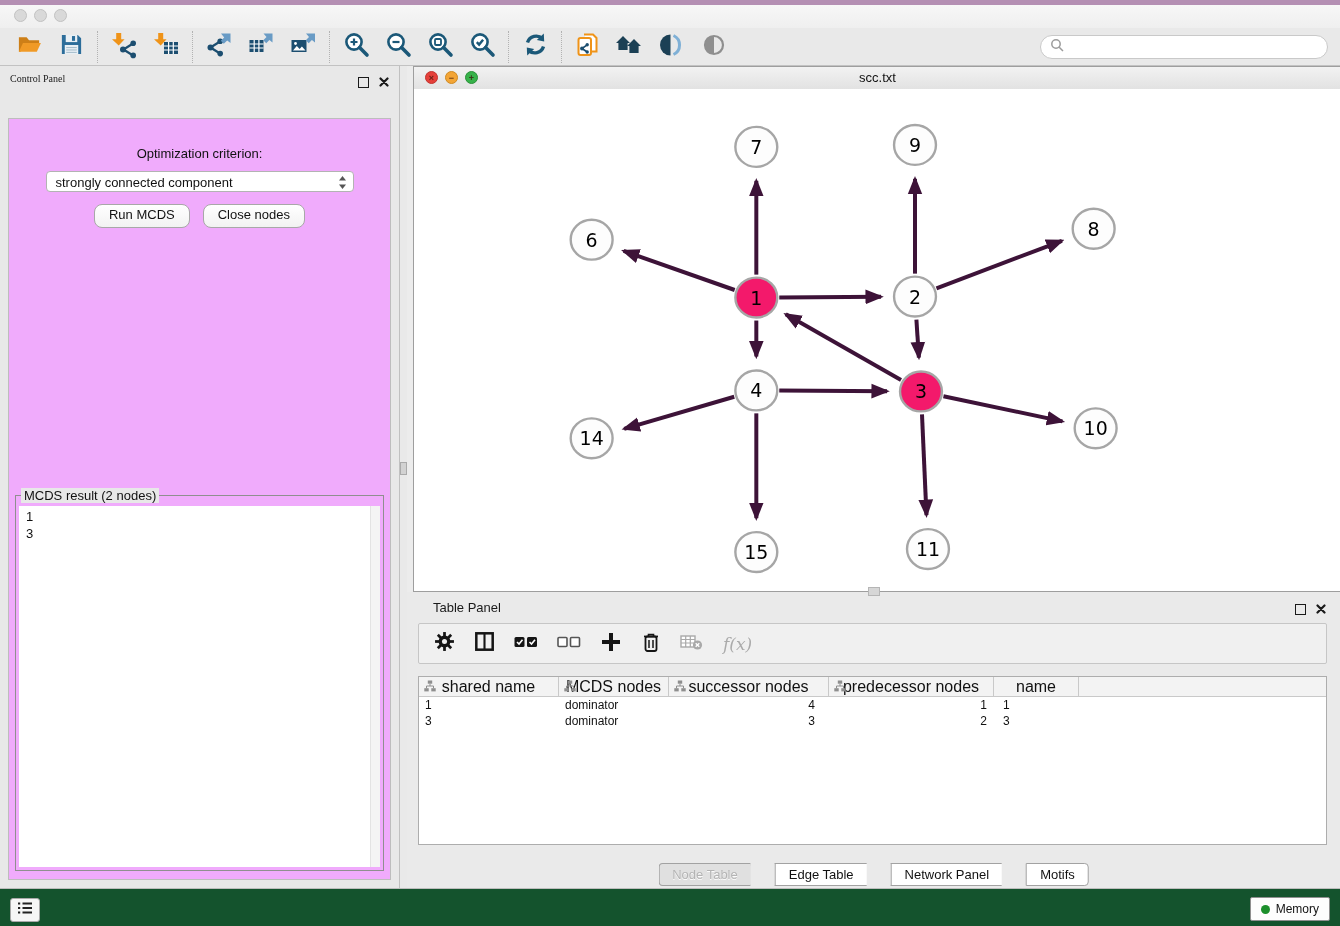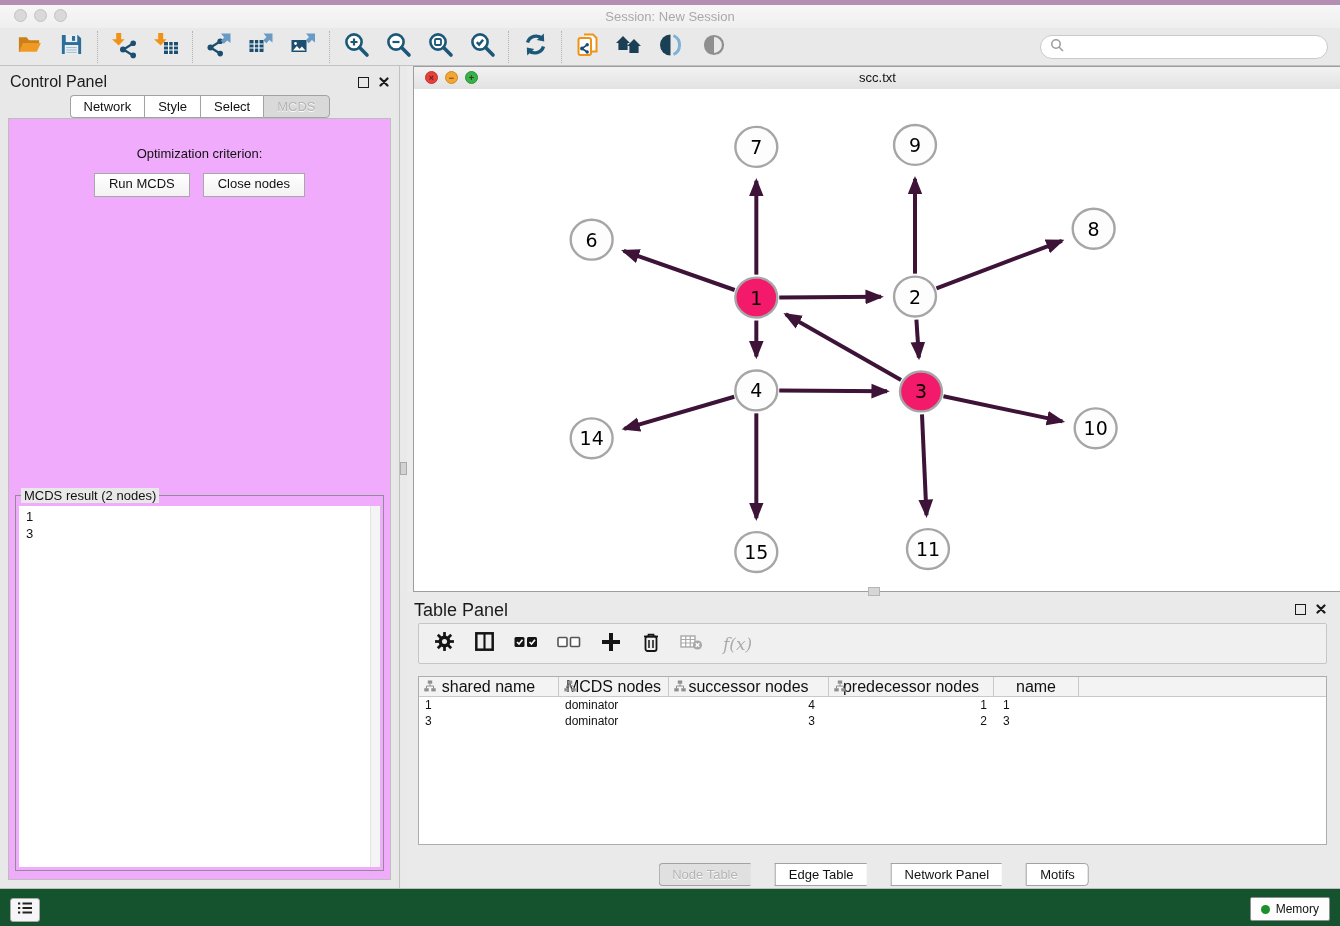--- a/index.html
+++ b/index.html
@@ -19,37 +19,37 @@
   .toolbar{position:absolute;left:0;top:28px;right:0;height:38px;background:#e9e9e9;
     border-bottom:1px solid #c2c2c2;display:flex;align-items:center;padding-left:8px;box-sizing:border-box;}
   .tb-btn{width:42px;height:34px;display:flex;align-items:center;justify-content:center;flex:0 0 auto;}
   .tb-sep{width:0;height:32px;border-left:1px dotted #b2b2b2;margin:0 5px;flex:0 0 auto;}
   .search{margin-left:auto;margin-right:12px;width:288px;height:24px;background:#fff;
     border:1px solid #c9c9c9;border-radius:12px;display:flex;align-items:center;padding-left:9px;box-sizing:border-box;}
   .search input{border:none;outline:none;background:transparent;flex:1;font-size:13px;font-family:"Liberation Sans",sans-serif;}
   
   .control-panel{position:absolute;left:0;top:66px;width:400px;height:822px;background:#e8e8e8;
     border-right:1px solid #c0c0c0;box-sizing:border-box;}
-  .panel-title{position:absolute;left:10px;top:7px;font-size:16px;color:#1a1a1a;}
+  .panel-title{position:absolute;left:10px;top:7px;font-size:10px;color:#1a1a1a;font-family:Liberation Serif, serif;}
   .win-btns{position:absolute;right:10px;top:7px;display:flex;gap:10px;align-items:center;}
   .float-icon{width:9px;height:9px;border:1.5px solid #1a1a1a;box-sizing:content-box;display:inline-block;}
   .cp-tabs{position:absolute;left:50%;transform:translateX(-50%);top:29px;display:flex;z-index:2;white-space:nowrap;}
   .tab{height:21px;line-height:21px;padding:0 13px;font-size:13px;background:#fff;color:#111;
     border:1px solid #a2a2a2;border-right:none;}
   .tab:first-child{border-radius:4px 0 0 4px;}
   .tab:last-child{border-right:1px solid #a2a2a2;border-radius:0 4px 4px 0;}
   .tab.active{background:#d9d9d9;color:#b4b4b4;text-shadow:0 1px 0 rgba(255,255,255,.9);}
   .cp-body{position:absolute;left:8px;right:8px;top:52px;bottom:8px;border:1px solid #bdbdbd;background:#f0abfc;}
   .opt-label{margin-top:27px;text-align:center;font-size:13px;}
   .dropdown{position:relative;margin:10px auto 0;width:308px;height:21px;background:#fff;
     border:1px solid #b3b3b3;border-radius:4px;font-size:13px;line-height:21px;padding-left:9px;box-sizing:border-box;}
   .dd-stepper{position:absolute;right:6px;top:3px;}
   .btn-row{display:flex;justify-content:center;gap:13px;margin-top:12px;}
   .push-btn{height:22px;padding:0 14px;background:linear-gradient(#ffffff,#f2f2f2);
-    border:1px solid #a8a8a8;border-radius:0;font-size:13px;line-height:20px;}
+    border:1px solid #a8a8a8;border-radius:8px;font-size:13px;line-height:20px;}
   .result-group{position:absolute;left:6px;right:6px;top:376px;bottom:8px;border:1px solid #8f8f8f;}
   .result-legend{position:absolute;top:-8px;left:5px;background:#e8e8e8;padding:0 3px;font-size:13px;}
   .result-text{position:absolute;left:3px;right:3px;top:10px;bottom:3px;background:#fff;
     font-size:13px;line-height:17px;padding:2px 0 0 7px;}
   .result-scroll{position:absolute;right:0;top:0;bottom:0;width:9px;background:#f4f4f4;border-left:1px solid #e3e3e3;}
   .v-splitter{position:absolute;left:400px;top:66px;width:7px;height:822px;background:#e9e9e9;}
   .v-handle{position:absolute;left:0px;top:396px;width:5px;height:11px;background:#d2d2d2;border:1px solid #aaa;}
   
   .network-window{position:absolute;left:413px;top:66px;width:929px;height:526px;background:#fff;
     border:1px solid #9e9e9e;box-sizing:border-box;}
@@ -63,21 +63,21 @@
   .light.green{background:#37b24a;border:1px solid #2a9038;}
   .light.red::after{content:"×";}
   .light.yellow::after{content:"−";}
   .light.green::after{content:"+";}
   .nw-canvas{position:absolute;left:0;right:0;top:22px;bottom:0;background:#fff;}
   .nw-canvas svg{width:100%;height:100%;display:block;}
   .node-label{font-family:"DejaVu Sans",sans-serif;font-size:19px;fill:#000;text-anchor:middle;}
   .h-handle{position:absolute;left:868px;top:587px;width:10px;height:7px;background:#d6d6d6;border:1px solid #b5b5b5;z-index:3;}
   
   .table-panel{position:absolute;left:407px;top:592px;width:933px;height:296px;background:#eaeaea;box-sizing:border-box;}
-  .tp-title{position:absolute;left:7px;top:8px;font-size:18px;color:#1a1a1a;}
+  .tp-title{position:absolute;left:26px;top:8px;font-size:13px;color:#1a1a1a;}
   .tp-btns{position:absolute;right:14px;top:8px;display:flex;gap:10px;align-items:center;}
   .tp-toolbar{position:absolute;left:11px;right:13px;top:31px;height:41px;background:#f0f0f0;
     border:1px solid #c6c6c6;border-radius:2px;display:flex;align-items:center;gap:19px;padding-left:15px;box-sizing:border-box;}
   .fx{font-family:"DejaVu Serif",serif;font-style:italic;font-size:17px;color:#ababab;}
   .tp-table{position:absolute;left:11px;right:13px;top:84px;bottom:43px;background:#fff;border:1px solid #adadad;box-sizing:border-box;}
   .thead{display:flex;height:19px;background:#f3f3f3;border-bottom:1px solid #c9c9c9;font-size:16px;align-items:stretch;}
   .th{position:relative;display:flex;align-items:center;justify-content:center;border-right:1px solid #c9c9c9;box-sizing:border-box;}
   .th svg{position:absolute;left:5px;top:3px;}
   .th-fill{flex:1;}
   .trow{display:flex;height:16px;font-size:12px;align-items:center;}
@@ -100,21 +100,20 @@
 </head>
 <body>
 
 <div class="top-strip"></div>
 <div class="titlebar">
   <div class="traffic">
     <span class="dot"></span>
     <span class="dot"></span>
     <span class="dot"></span>
   </div>
-  <div class="title-text">Session: New Session</div>
 </div>
 
 <div class="toolbar">
   <span class="tb-btn">
       <span><svg width="27" height="27" viewBox="0 0 28 28">
           <path d="M3 21.5 V6.5 h8 l2.5 3 h10.5 v3 H8.2 L4.8 21.5z" fill="#cd7f17"></path>
           <path d="M25.8 12.5 l-4.2 9 H3 l4.2 -9z" fill="#f09a26"></path>
         </svg></span>
     </span>
   <span class="tb-btn">
@@ -245,28 +244,29 @@
 </div>
 
 <div class="control-panel">
   <div class="panel-title">Control Panel</div>
   <div class="win-btns">
     <span class="float-icon"></span>
     <span><svg width="10" height="10" viewBox="0 0 10 10">
           <path d="M1.5 1.5 L8.5 8.5 M8.5 1.5 L1.5 8.5" stroke="#1a1a1a" stroke-width="2.2" stroke-linecap="round"></path>
         </svg></span>
   </div>
-  <div class="cp-tabs">
-    <span class="tab">Network</span>
-    <span class="tab">Style</span>
-    <span class="tab">Select</span>
-    <span class="tab active">MCDS</span>
-  </div>
   <div class="cp-body">
     <div class="opt-label">Optimization criterion:</div>
+    <div class="dropdown">
+      <span>strongly connected component</span>
+      <span class="dd-stepper"><svg width="9" height="15" viewBox="0 0 9 15">
+            <path d="M4.5 1 L8 5.5 H1z" fill="#555"></path>
+            <path d="M4.5 14 L1 9.5 H8z" fill="#555"></path>
+          </svg></span>
+    </div>
     <div class="btn-row">
       <span class="push-btn">Run MCDS</span>
       <span class="push-btn">Close nodes</span>
     </div>
     <div class="result-group">
       <div class="result-legend">MCDS result (2 nodes)</div>
       <div class="result-text">
         <div>1</div>
         <div>3</div>
         <div class="result-scroll"></div>

